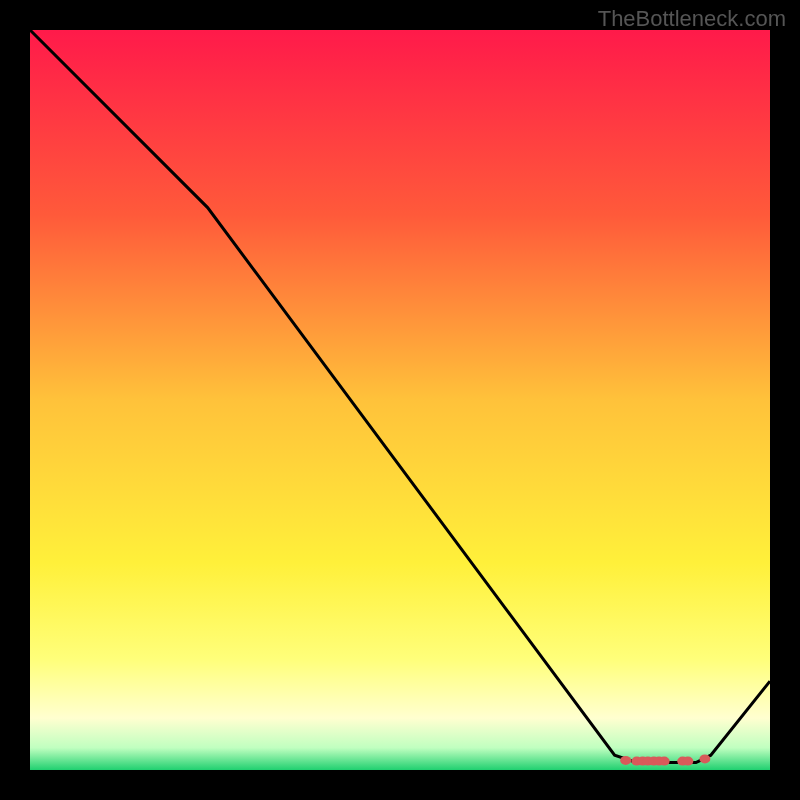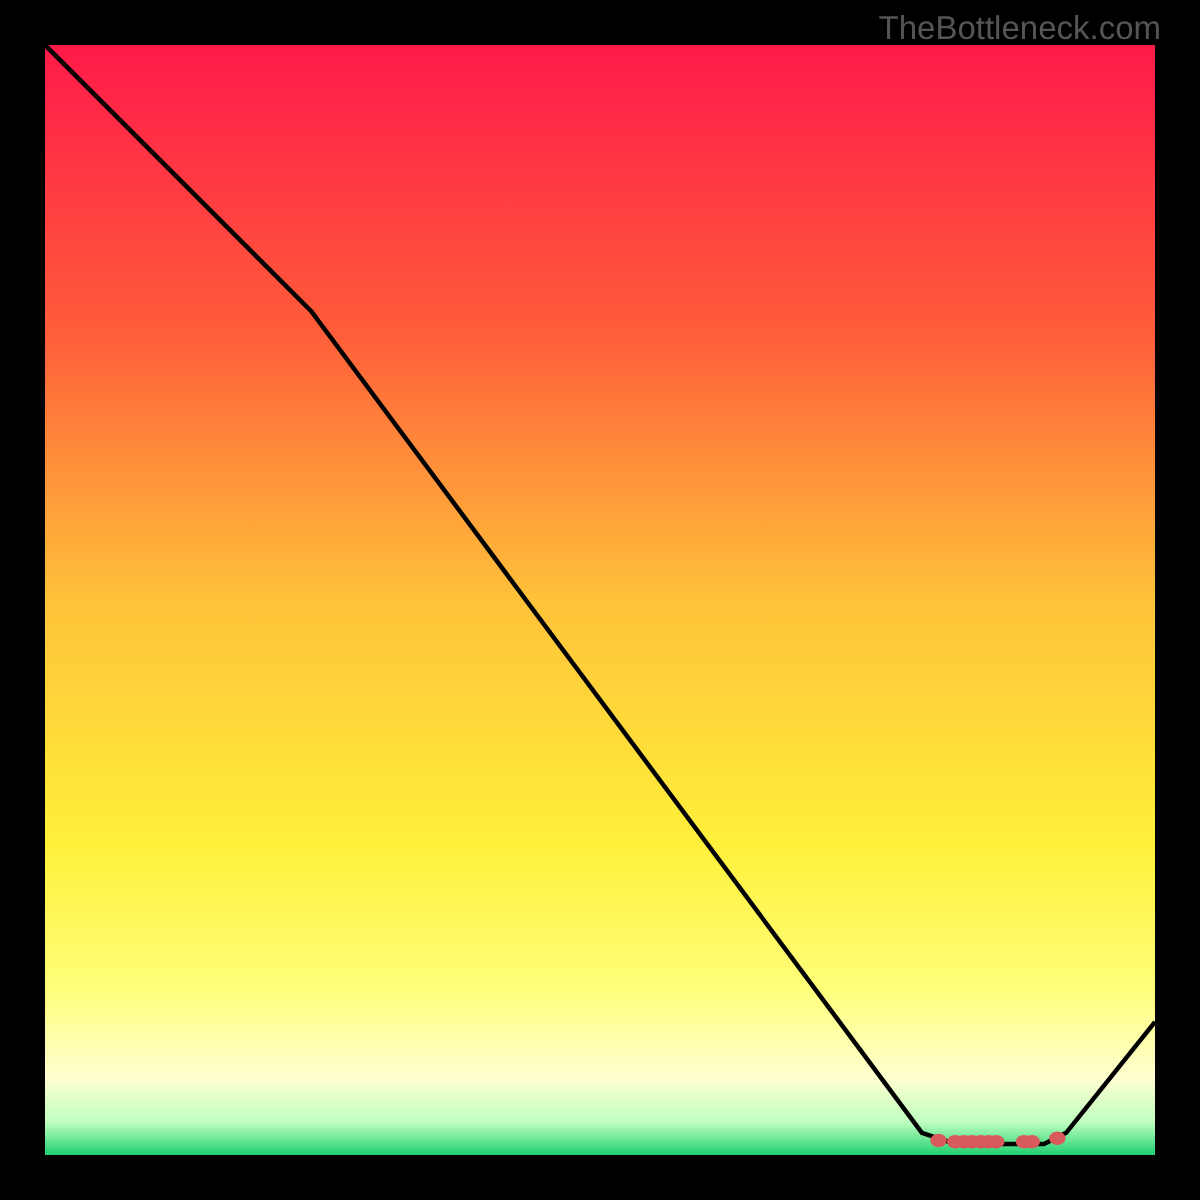--- a/index.html
+++ b/index.html
@@ -1,21 +1,21 @@
 <!DOCTYPE html>
 <html><head>
 <meta charset="utf-8">
 <style>
   * { margin: 0; padding: 0; box-sizing: border-box; }
   html, body { width: 800px; height: 800px; overflow: hidden; background: #000; font-family: Arial, sans-serif; }
   .container { position: relative; width: 800px; height: 800px; }
   .attribution {
     position: absolute;
     top: 6px;
-    right: 26px;
+    right: 14px;
     color: #555;
     font-size: 22px;
     font-weight: 500;
     z-index: 10;
     text-align: center;
   }
   .plot-area {
     position: absolute;
     left: 30px;
     top: 30px;

